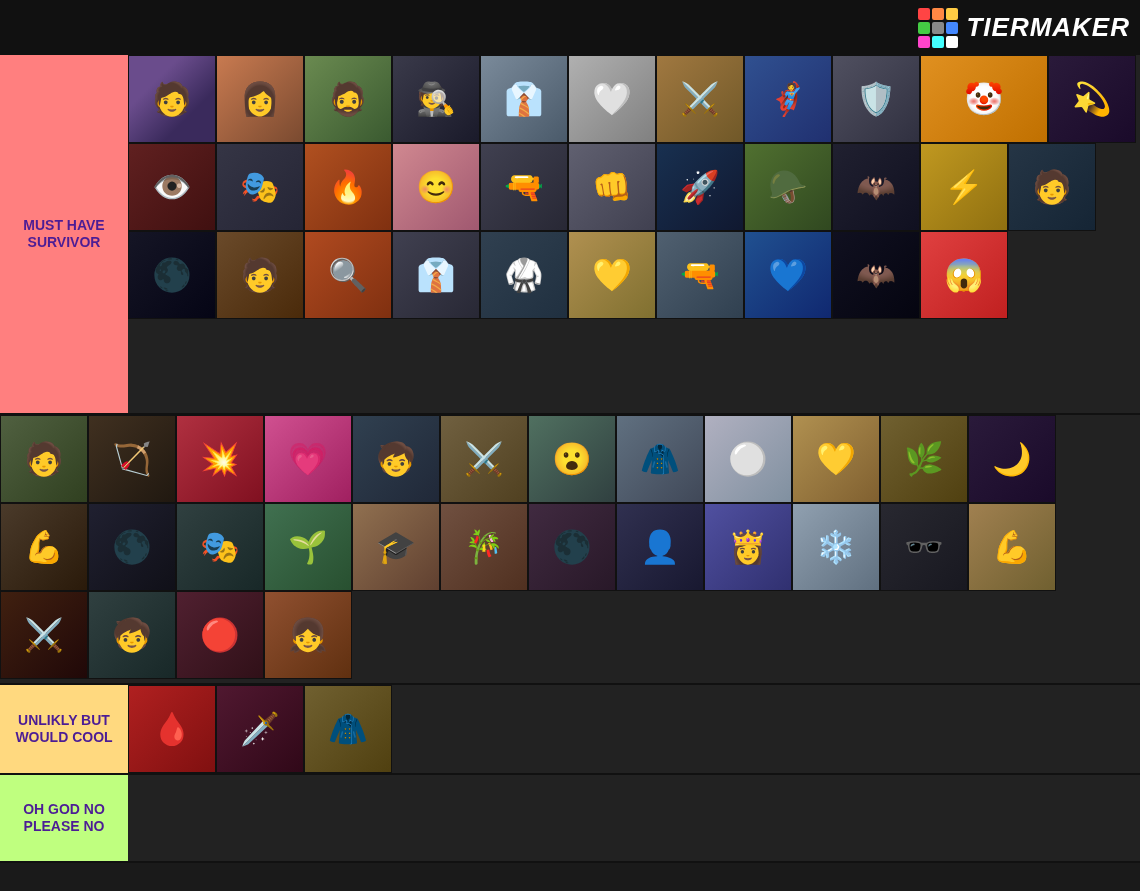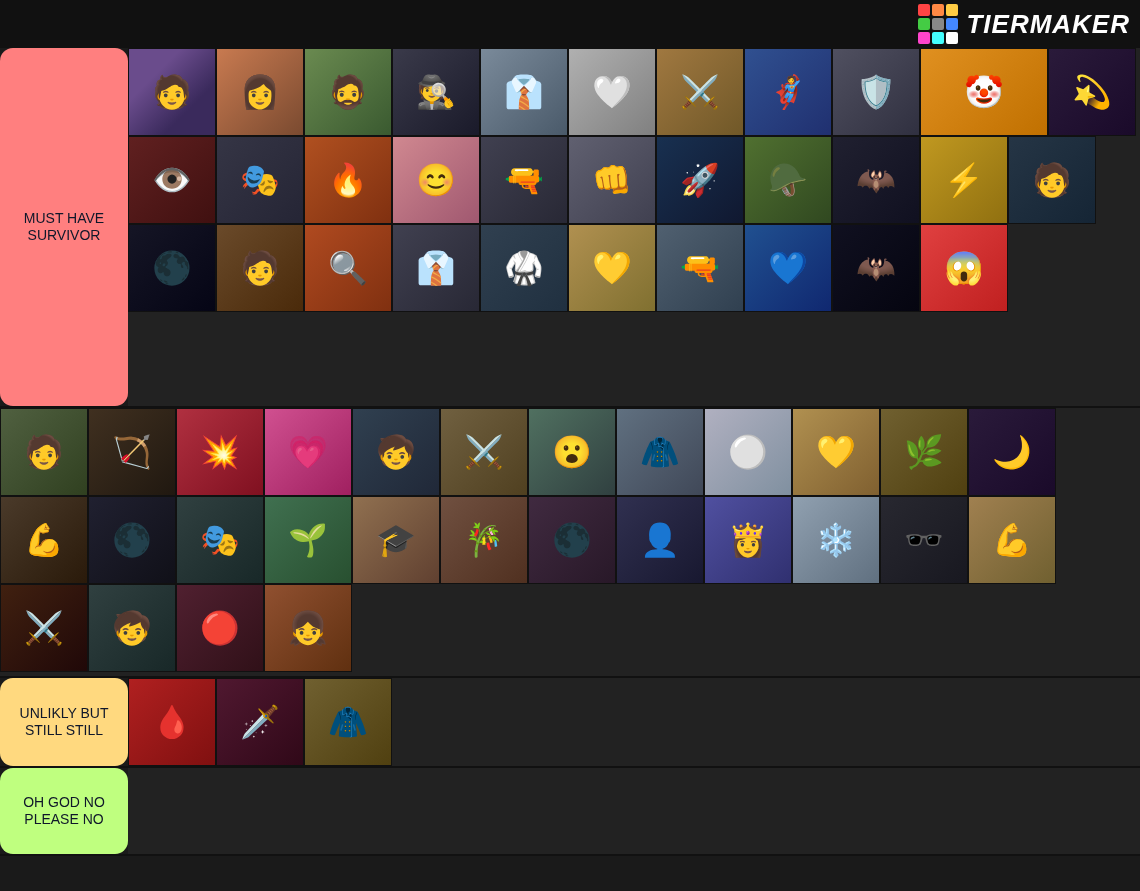--- a/index.html
+++ b/index.html
@@ -23,26 +23,25 @@
       border-bottom: 2px solid #111;
     }
 
     .tier-label {
       width: 128px;
       min-width: 128px;
       display: flex;
       align-items: center;
       justify-content: center;
       text-align: center;
-      font-weight: normal;
+      font-weight: bold;
       font-size: 14px;
       padding: 6px;
-      color: #0f172a;
+      color: #4c1d95;
       line-height: 1.2;
-      border-radius: 13px;
     }
 
     .tier-content {
       display: flex;
       flex-wrap: wrap;
       flex: 1;
       background: #222;
       align-content: flex-start;
     }
 
@@ -75,21 +74,21 @@
     .tier-c  { background-color: #ffff7f; }
     .tier-d  { background-color: #bfff7f; }
 
     
     .header {
       display: flex;
       justify-content: flex-end;
       align-items: center;
       background: #111;
       padding: 4px 10px;
-      height: 48px;
+      height: 55px;
     }
 
     .tiermaker-logo {
       display: flex;
       align-items: center;
       gap: 8px;
     }
 
     .logo-grid {
       display: grid;
@@ -449,21 +448,21 @@
         </div>
       <div class="card">
           <div class="card-inner" style="background:linear-gradient(135deg,#905030,#603010);">
             <span style="font-size:32px;">👧</span>
           </div>
         </div>
     </div>
   </div>
 
   <div class="tier-row" style="min-height: 90px;">
-    <div class="tier-label tier-b">UNLIKLY BUT STILL STILL</div>
+    <div class="tier-label tier-b">UNLIKLY BUT WOULD COOL</div>
     <div class="tier-content">
       <div class="card">
           <div class="card-inner" style="background:linear-gradient(135deg,#b02020,#801010);">
             <span style="font-size:32px;">🩸</span>
           </div>
         </div>
       <div class="card">
           <div class="card-inner" style="background:linear-gradient(135deg,#501830,#300818);">
             <span style="font-size:32px;">🗡️</span>
           </div>

